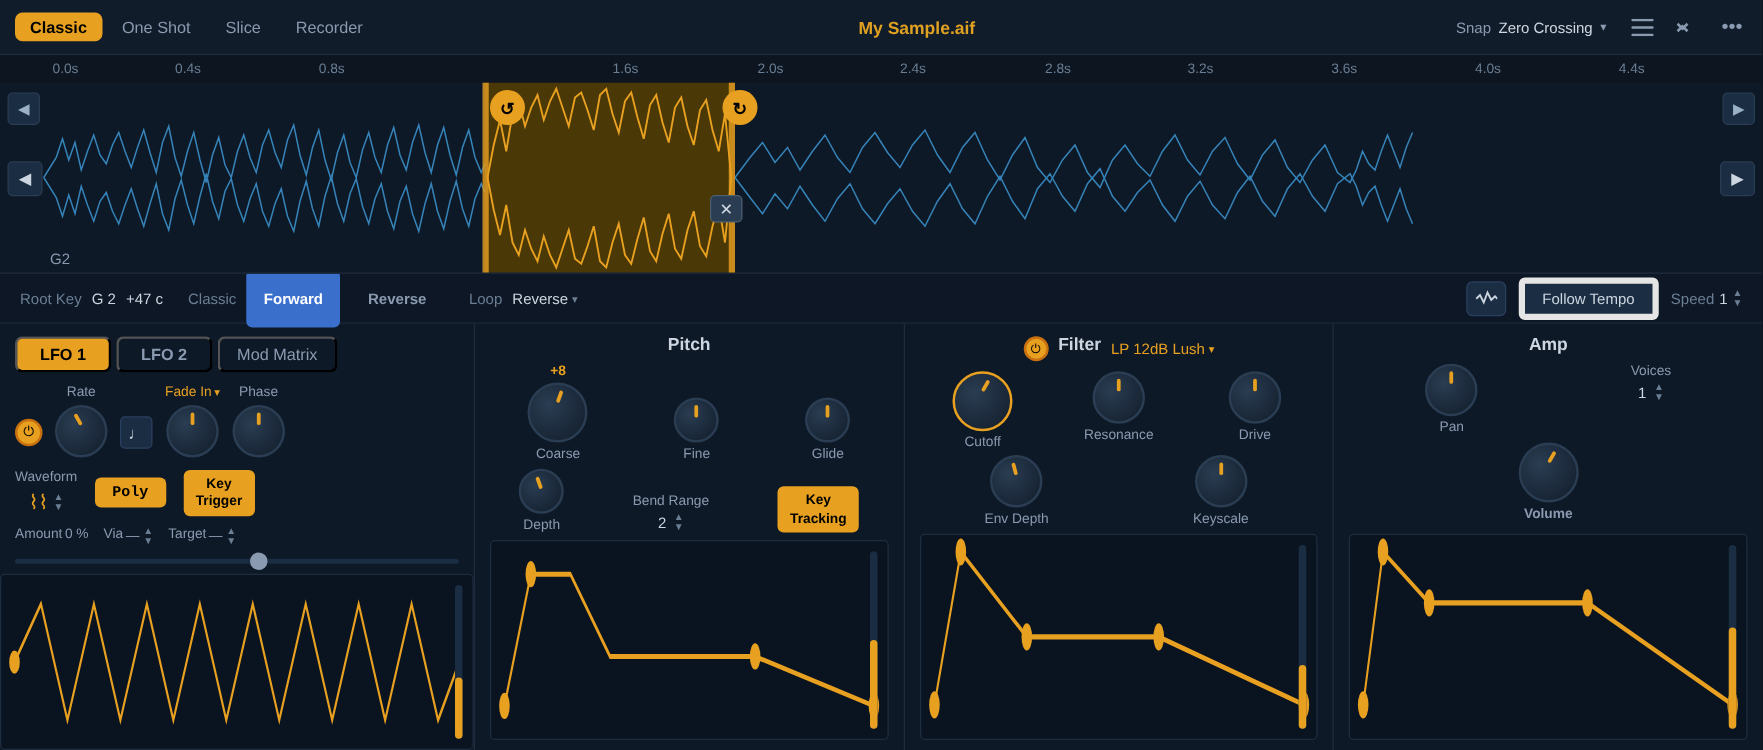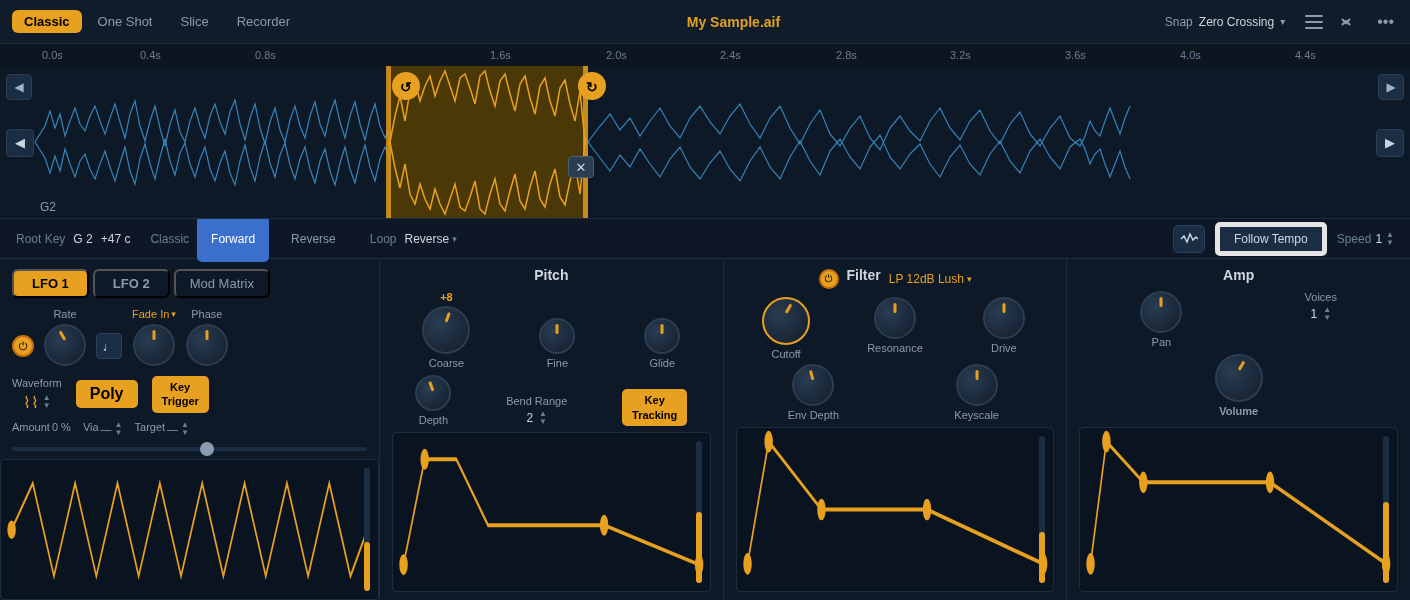--- a/index.html
+++ b/index.html
@@ -148,21 +148,21 @@
       font-size: 12px;
       color: #cdd6e0;
       font-weight: 500;
     }
     .pill-btn {
       padding: 16px 14px;
       border-radius: 5px;
       border: none;
       font-size: 12px;
       cursor: pointer;
-      font-weight: 400;
+      font-weight: 700;
     }
     .pill-btn.active {
       background: #3a6fcc;
       color: #fff;
     }
     .pill-btn.inactive {
       background: transparent;
       color: #8a9ab0;
     }
     .loop-label {
@@ -341,23 +341,24 @@
     .waveform-symbol {
       font-size: 16px;
       color: #e8a020;
     }
     .poly-btn {
       padding: 5px 14px;
       background: #e8a020;
       color: #000;
       border: none;
       border-radius: 5px;
-      font-size: 16px;
+      font-size: 12px;
       font-weight: 700;
       cursor: pointer;
+      font-family: Liberation Mono, monospace;
     }
     .key-trigger-btn {
       padding: 4px 10px;
       background: #e8a020;
       color: #000;
       border: none;
       border-radius: 5px;
       font-size: 11px;
       font-weight: 700;
       cursor: pointer;

